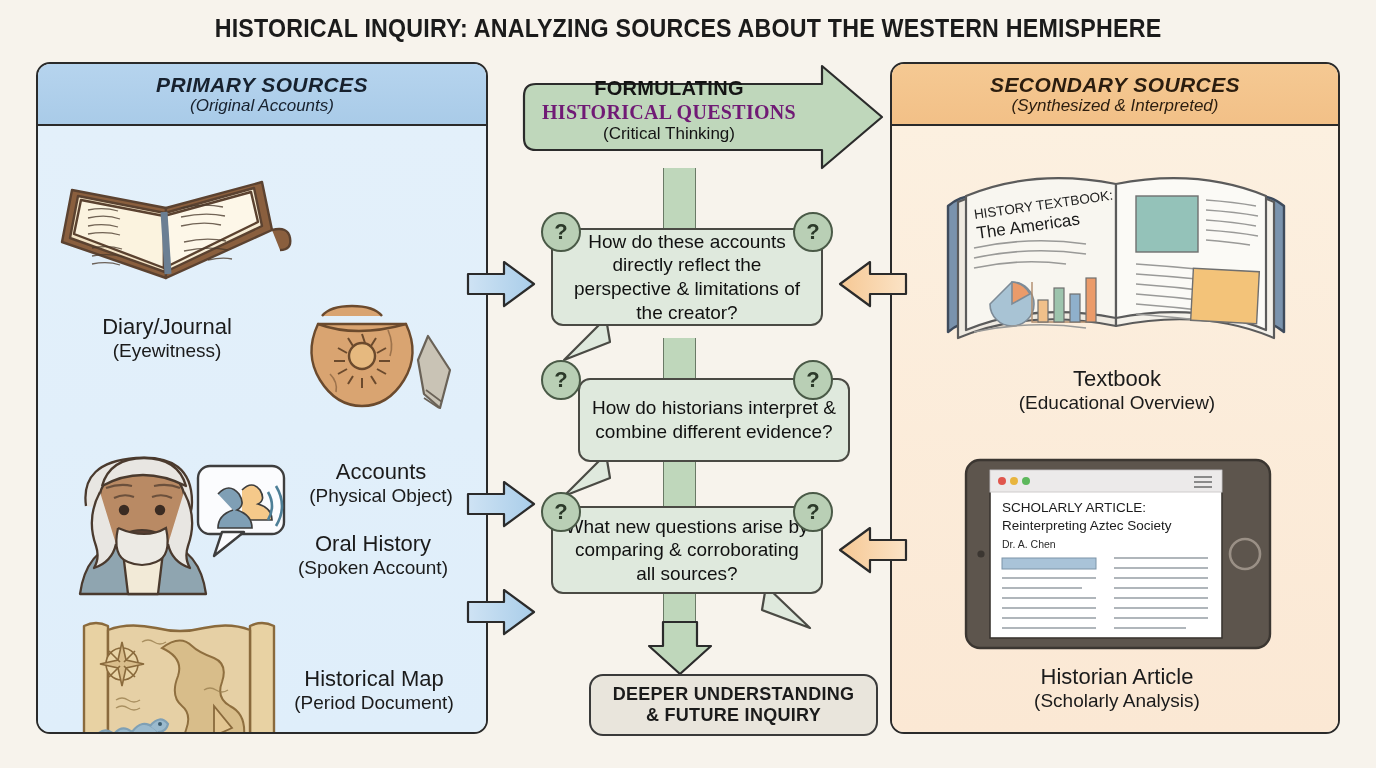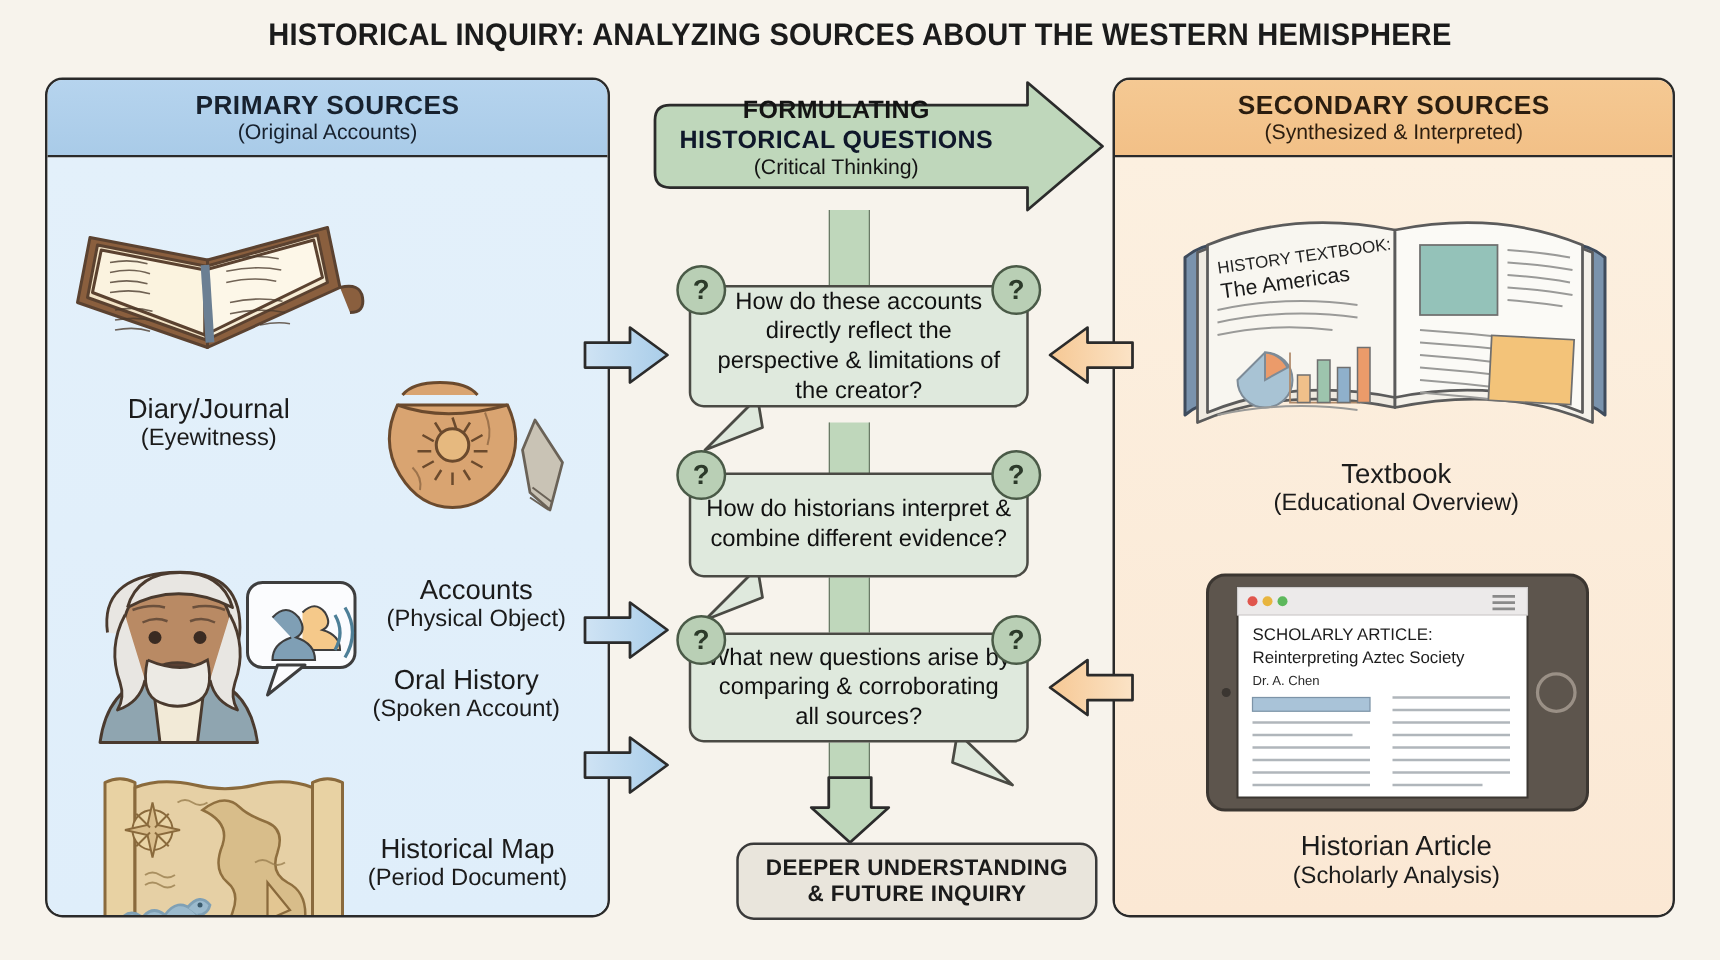--- a/index.html
+++ b/index.html
@@ -26,20 +26,21 @@
     border: 2px solid #2a2a2a;
     border-radius: 14px;
     overflow: hidden;
   }
   .panel-head {
     height: 62px;
     border-bottom: 2px solid #2a2a2a;
     display: flex; flex-direction: column;
     align-items: center; justify-content: center;
     line-height: 1.12;
+    font-style: italic;
   }
   .panel-head .h1 { font-size: 21px; font-weight: 700; letter-spacing: .4px; color: #17212e; }
   .panel-head .h2 { font-size: 17px; color: #17212e; }
   .panel-body { position: relative; width: 100%; height: calc(100% - 62px); }
 
   #primary-panel { left: 36px; top: 62px; width: 452px; height: 672px; }
   #primary-panel .panel-head { background: linear-gradient(180deg,#b6d4ee,#a9cbe8); }
   #primary-panel .panel-body { background: linear-gradient(180deg,#e3f0fa,#dfeefa); }
 
   #secondary-panel { left: 890px; top: 62px; width: 450px; height: 672px; }
@@ -390,21 +391,21 @@
         </linearGradient>
       </defs>
     <path d="M68 16 H32 V4 L2 26 L32 48 V36 H68 Z" fill="url(#org2)" stroke="#2b2b2b" stroke-width="2.2" stroke-linejoin="round"></path>
   </svg>
 
   <svg class="abs" style="left:510px; top:62px; z-index:4;" width="376" height="110" viewBox="0 0 376 110">
     <path d="M14 34 q0 -12 12 -12 H312 V4 L372 55 L312 106 V88 H26 q-12 0 -12 -12 Z" fill="#bfd7bb" stroke="#2b2b2b" stroke-width="2.2" stroke-linejoin="round"></path>
   </svg>
   <div class="abs" style="left:524px; top:76px; width:290px; text-align:center; z-index:5; line-height:1.2;">
     <div style="font-size:20px; font-weight:700; letter-spacing:.3px; color:#141414;">FORMULATING</div>
-    <div style="font-size:20px; font-weight:700; letter-spacing:.3px; color:#0f172a;">HISTORICAL QUESTIONS</div>
+    <div style="font-size:20px; font-weight:700; letter-spacing:.3px; color:#701a75;font-family:Liberation Serif, serif;">HISTORICAL QUESTIONS</div>
     <div style="font-size:17px; color:#141414;">(Critical Thinking)</div>
   </div>
 
   <div class="green-stem" style="top:168px; height:62px;"></div>
   <div class="green-stem" style="top:338px; height:42px;"></div>
   <div class="green-stem" style="top:462px; height:44px;"></div>
   <div class="green-stem" style="top:594px; height:32px;"></div>
 
   <svg class="abs" style="left:556px; top:316px; z-index:4;" width="70" height="48" viewBox="0 0 70 48">
     <path d="M50 2 L8 44 L54 26 Z" fill="#dfe9dd" stroke="#4a4a44" stroke-width="2.2" stroke-linejoin="round"></path>
@@ -415,21 +416,21 @@
   <div class="qmark" style="left:541px; top:212px;">
       <span>?</span>
     </div>
   <div class="qmark" style="left:793px; top:212px;">
       <span>?</span>
     </div>
 
   <svg class="abs" style="left:556px; top:452px; z-index:4;" width="70" height="48" viewBox="0 0 70 48">
     <path d="M50 2 L8 44 L54 26 Z" fill="#dfe9dd" stroke="#4a4a44" stroke-width="2.2" stroke-linejoin="round"></path>
   </svg>
-  <div class="bubble" style="left:551px; top:378px; width:272px; height:84px;">
+  <div class="bubble" style="left:578px; top:378px; width:272px; height:84px;">
     <div class="txt">How do historians interpret &amp; combine different evidence?</div>
   </div>
   <div class="qmark" style="left:541px; top:360px;">
       <span>?</span>
     </div>
   <div class="qmark" style="left:793px; top:360px;">
       <span>?</span>
     </div>
 
   <svg class="abs" style="left:748px; top:584px; z-index:4;" width="70" height="48" viewBox="0 0 70 48">

